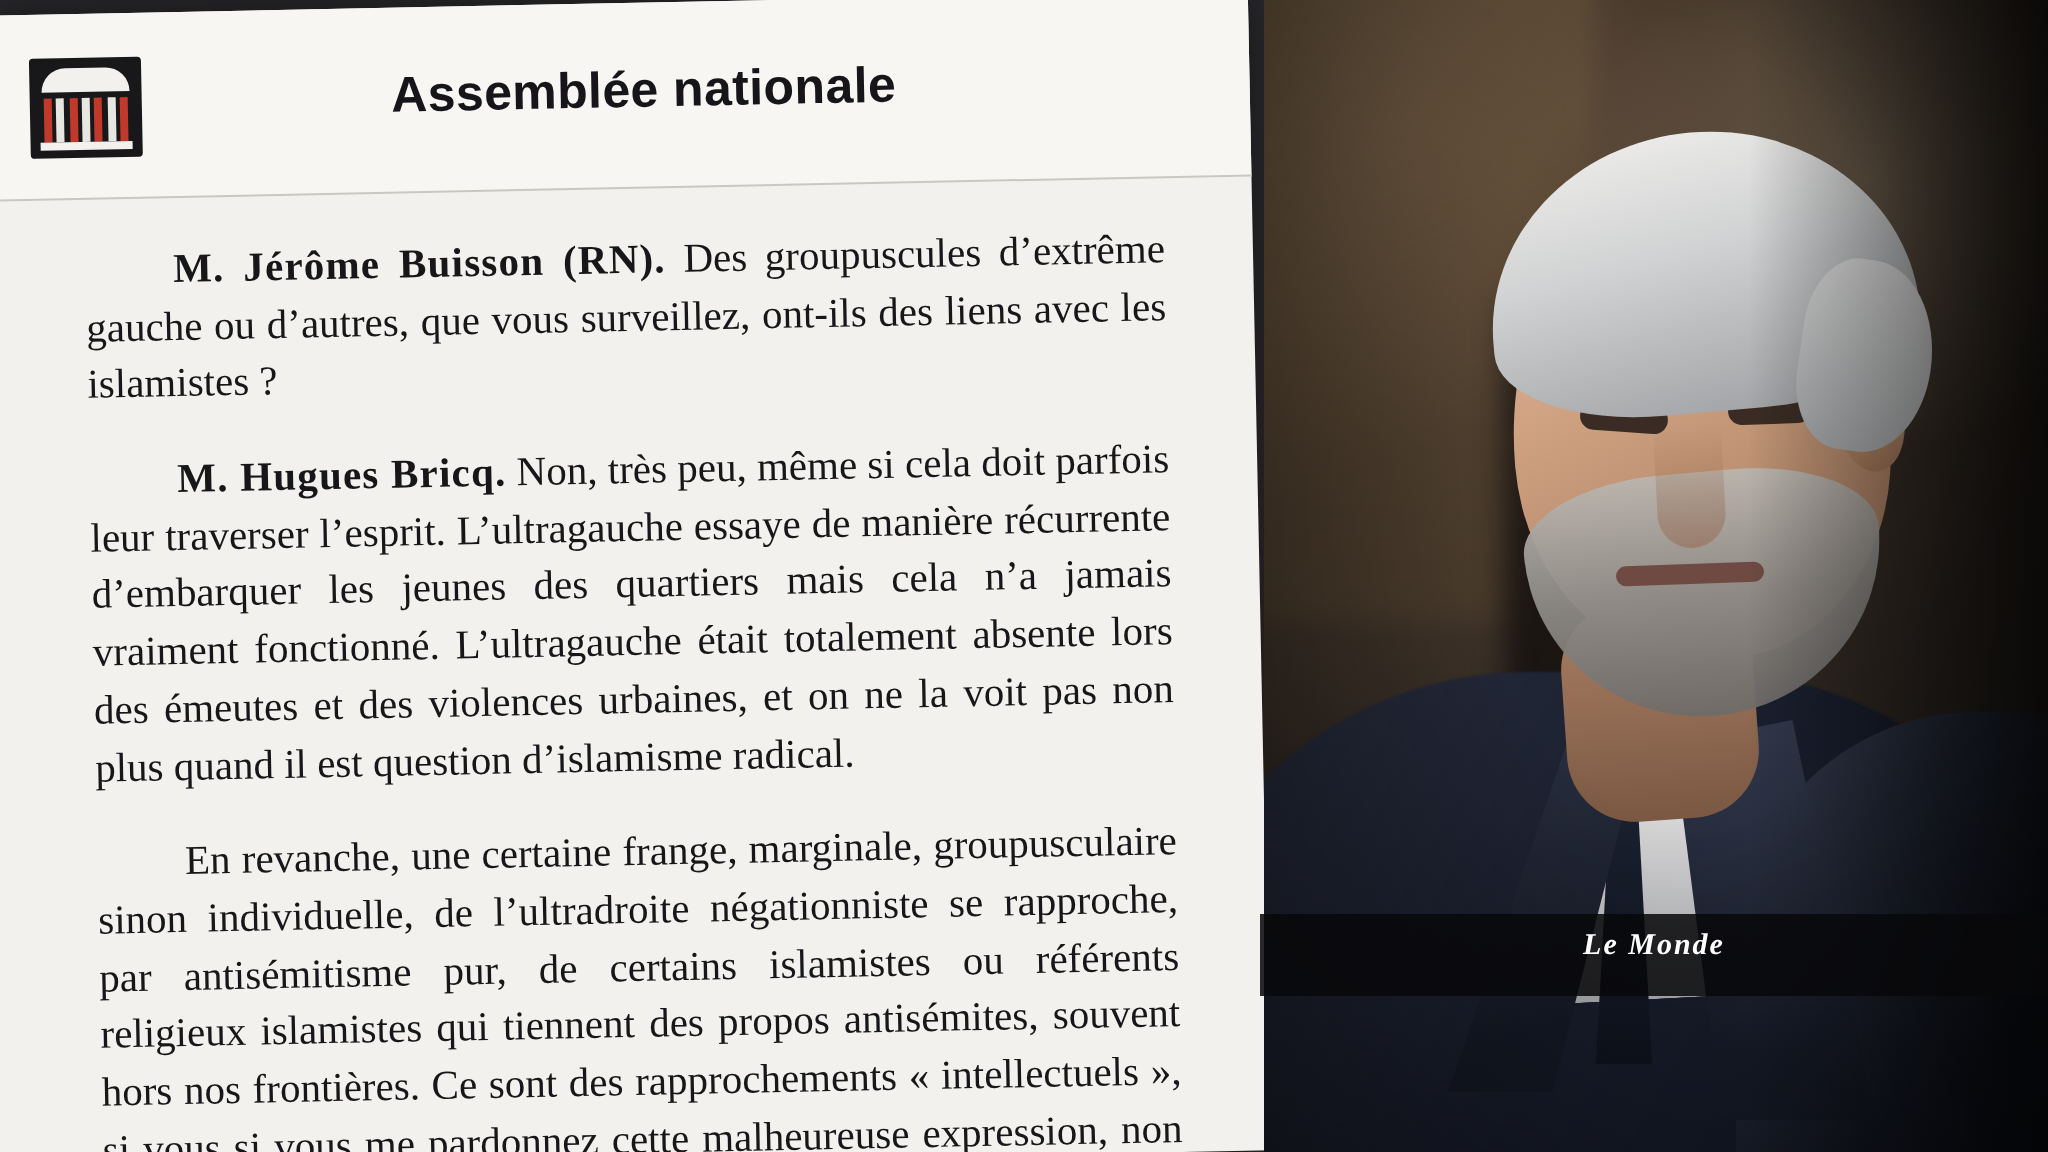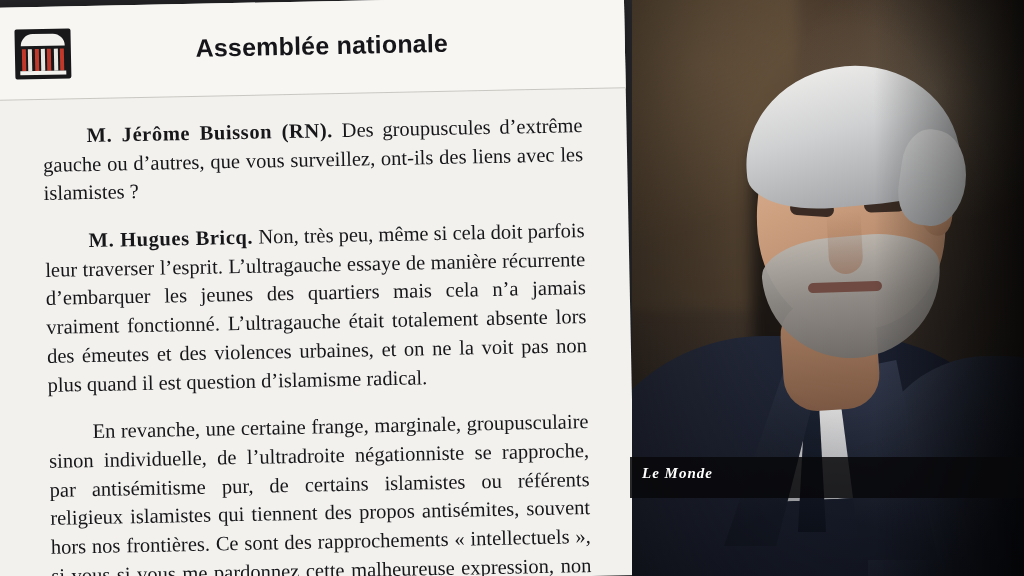--- a/index.html
+++ b/index.html
@@ -324,20 +324,21 @@
   .caption-box {
     position: absolute;
     left: 630px;
     bottom: 78px;
     width: 394px;
     background: rgba(8,8,10,0.86);
     padding: 8px 12px 12px 12px;
     box-sizing: border-box;
   }
   .lemonde {
+    text-align: center;
     font-family: "Liberation Serif", serif;
     font-weight: bold;
     font-style: italic;
     font-size: 15px;
     color: #ffffff;
     letter-spacing: 1px;
     margin-bottom: 4px;
   }
   .caption-text {
     font-family: "Liberation Serif", serif;

